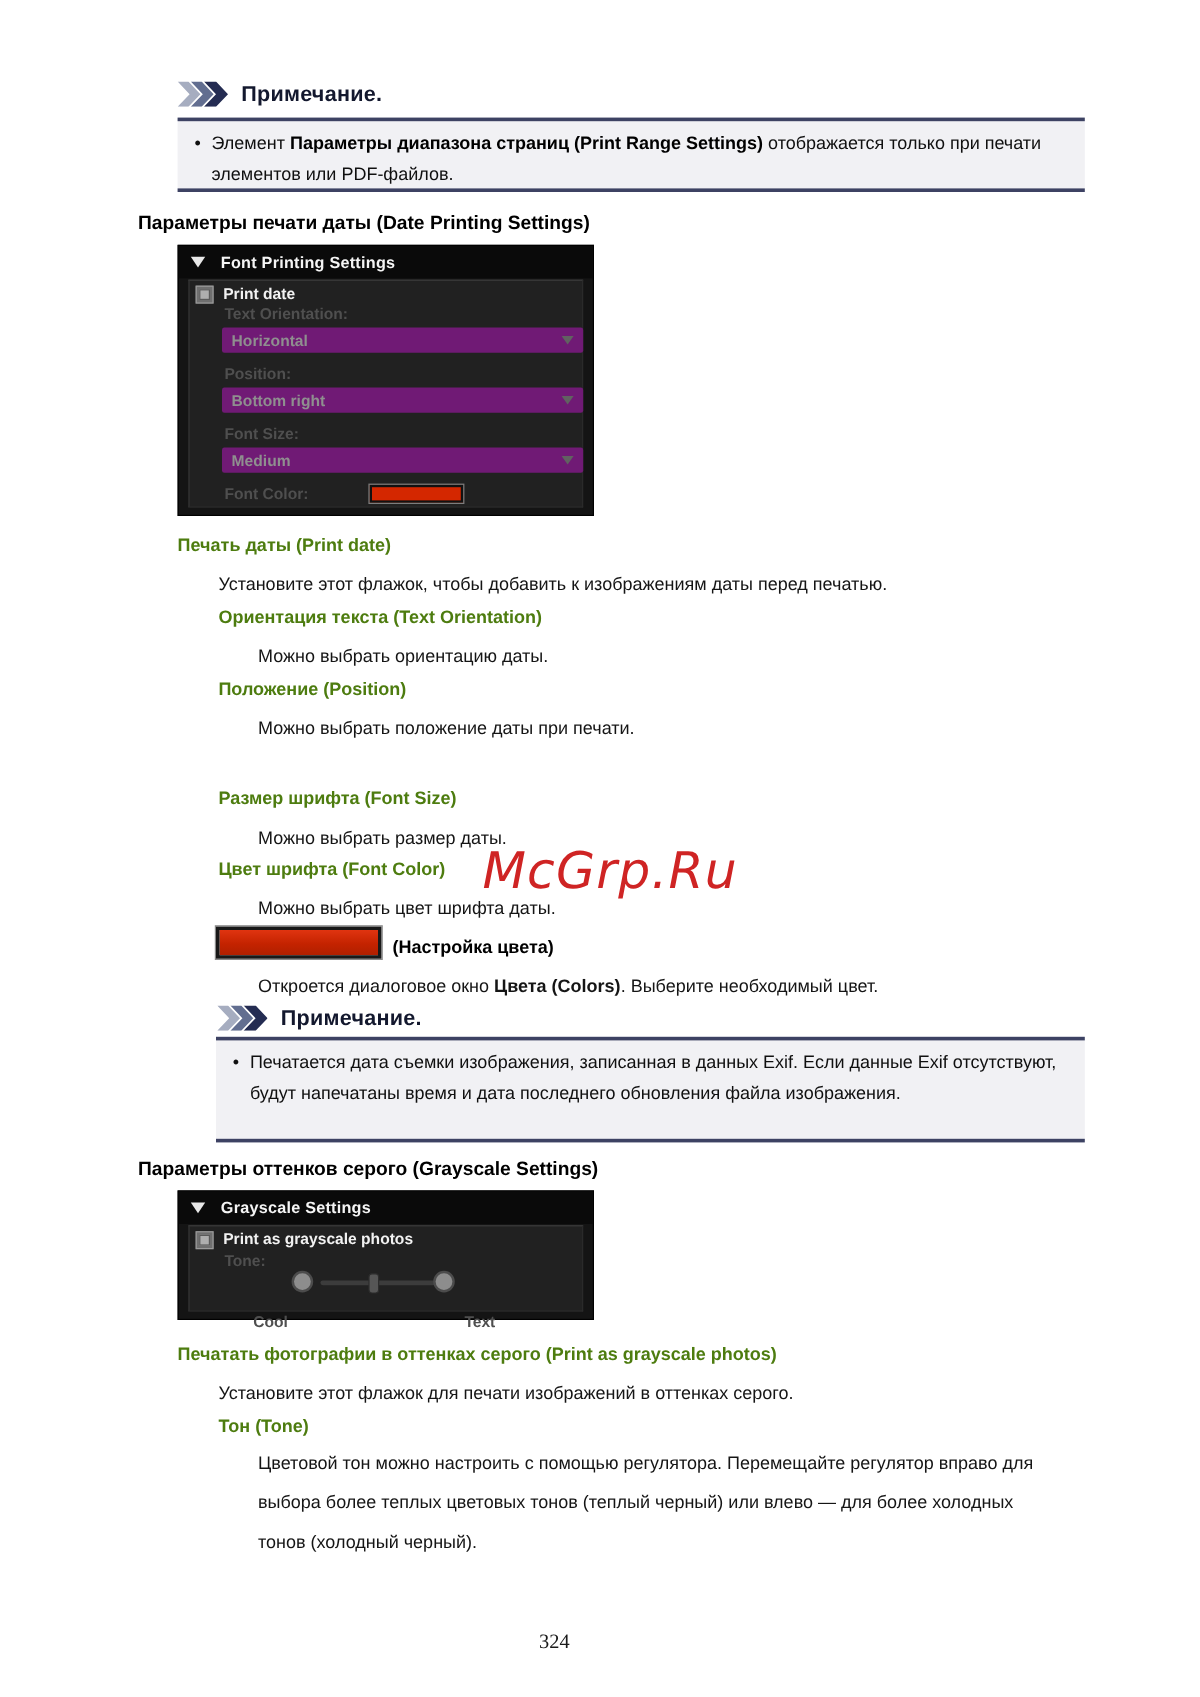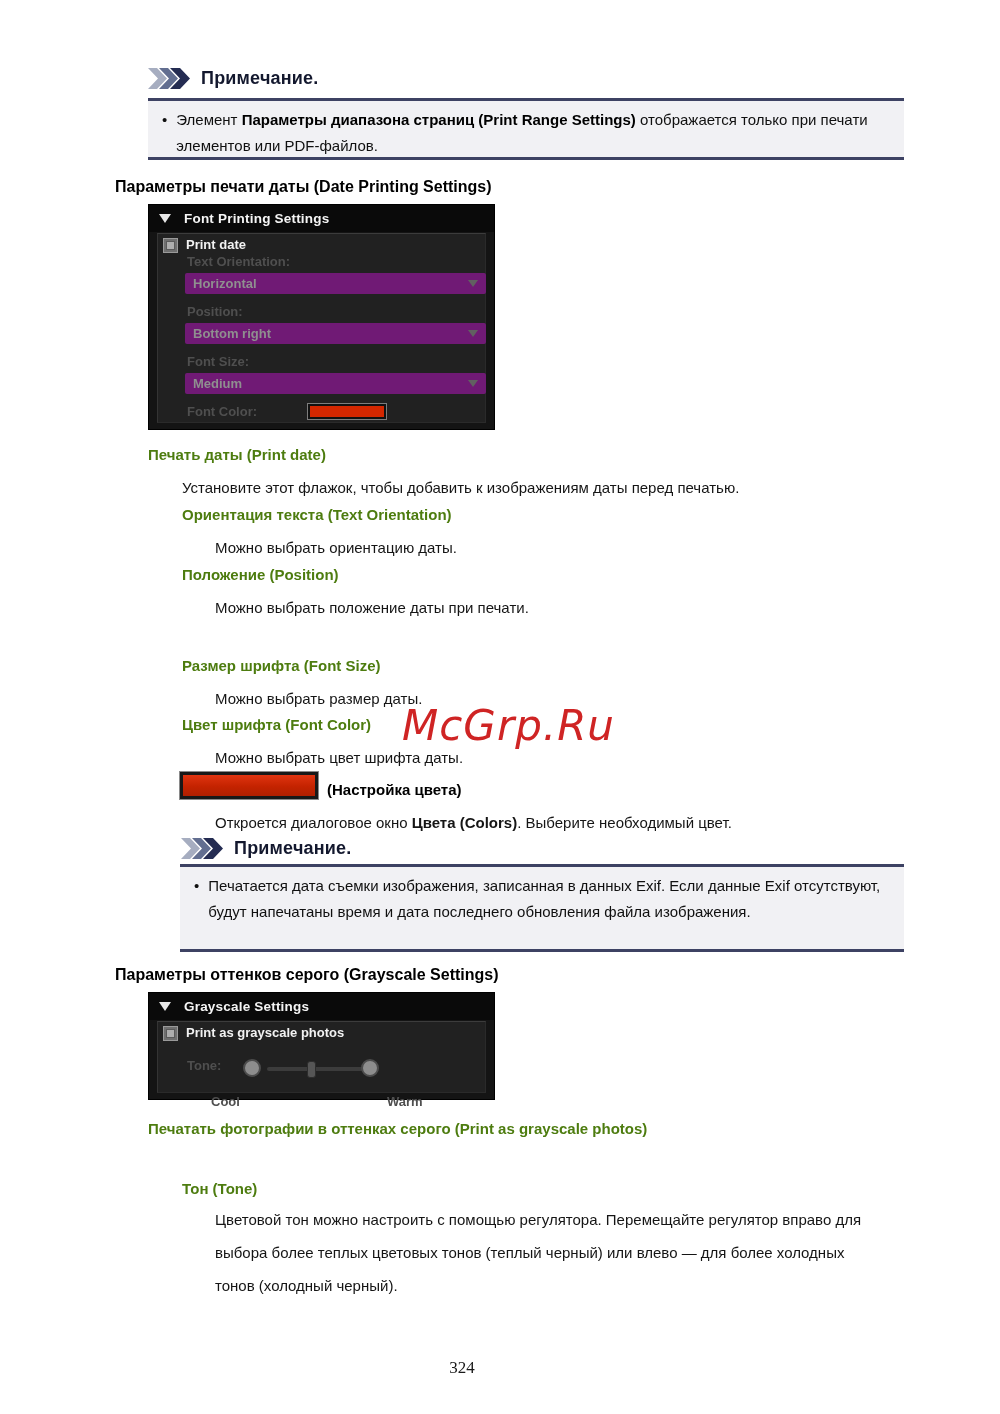--- a/index.html
+++ b/index.html
@@ -166,31 +166,32 @@
   <div class="panel" style="left:148px; top:992px; width:347px; height:108px;">
     <div class="panel-header">
       <span class="tri-down"></span>
       <span class="panel-title">Grayscale Settings</span>
     </div>
     <div class="panel-body"></div>
     <div class="checkbox" style="left:14px; top:33px;">
         <span class="inner"></span>
       </div>
     <div class="cb-label" style="left:37px; top:32px;">Print as grayscale photos</div>
-    <div class="dim-label" style="left:38px; top:65px;">Tone:</div>
+    <div class="dim-label" style="left:38px; top:50px;">Tone:</div>
 
     <div class="slider-label" style="left:62px; top:73px;">Cool</div>
     <div class="slider-circle" style="left:94px; top:66px;"></div>
     <div class="slider-track" style="left:118px; top:74px; width:96px;"></div>
     <div class="slider-thumb" style="left:158px; top:68px;"></div>
     <div class="slider-circle" style="left:212px; top:66px;"></div>
-    <div class="slider-label" style="left:238px; top:73px;">Warm</div>
+    <div class="slider-label" style="left:238px; top:73px;">Text</div>
   </div>
 
   <div class="doc-h2" style="left:148px; top:1120px;">Печатать фотографии в оттенках серого (Print as grayscale photos)</div>
+  <div class="doc-p" style="left:182px; top:1145px;">Установите этот флажок для печати изображений в оттенках серого.</div>
 
   <div class="doc-h2" style="left:182px; top:1180px;">Тон (Tone)</div>
   <div class="doc-p" style="left:215px; top:1203px; width:672px;">Цветовой тон можно настроить с помощью регулятора. Перемещайте регулятор вправо для выбора более теплых цветовых тонов (теплый черный) или влево — для более холодных тонов (холодный черный).</div>
 
   <div class="watermark" style="left:402px; top:681px;margin-top:20px;">McGrp.Ru</div>
   <div class="page-number" style="top:1358px;">324</div>
 
 </div>
 
 </body></html>

